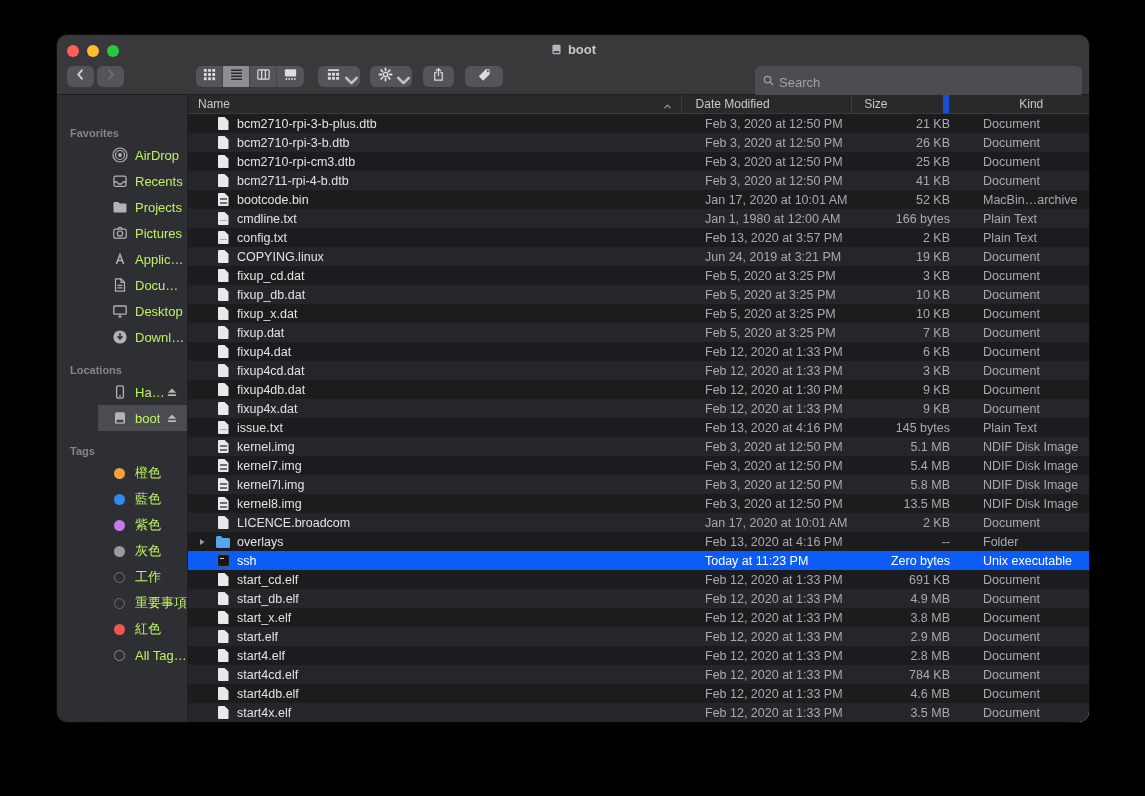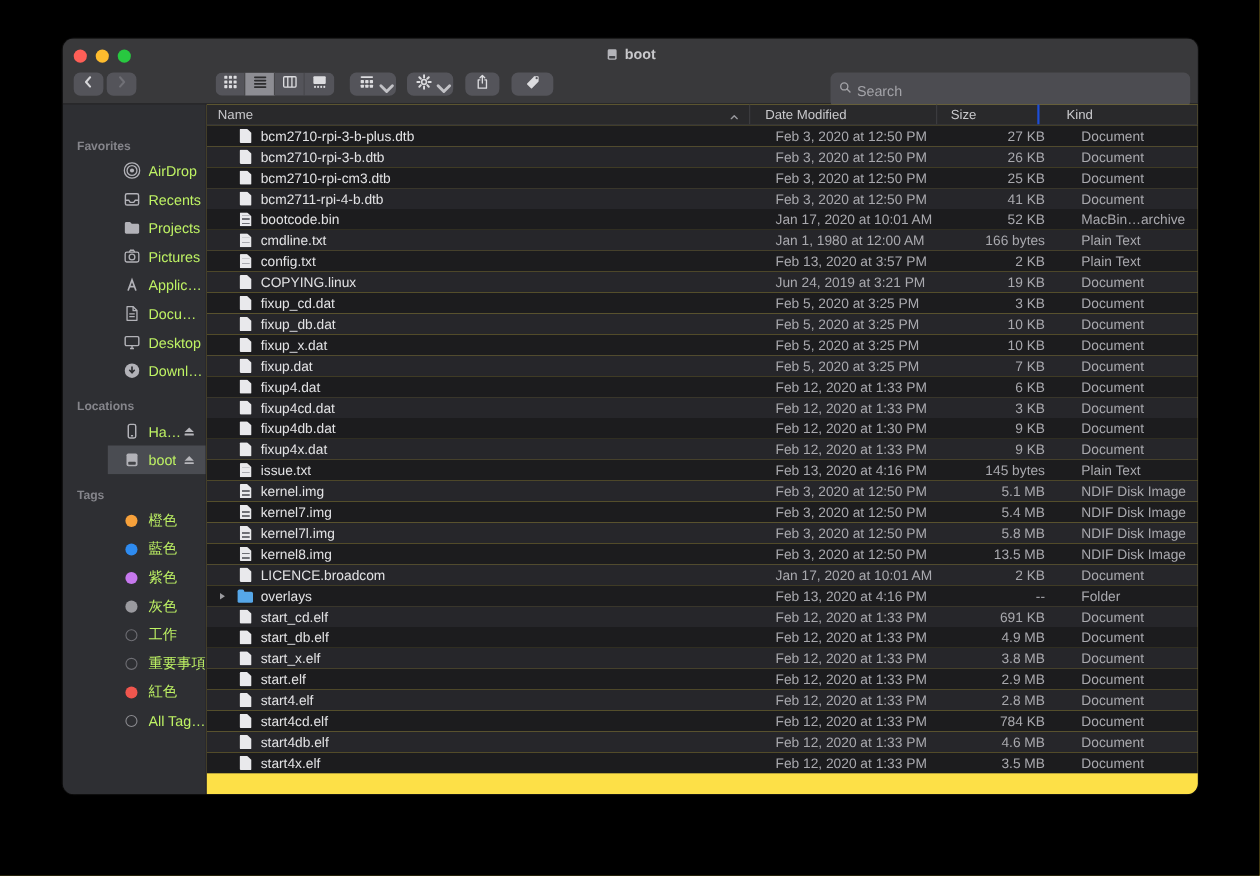--- a/index.html
+++ b/index.html
@@ -58,21 +58,21 @@
     box-shadow:inset 0 0 0 2px #2e2f33; }
 
   
   .content { position:absolute; top:60px; left:131px; right:0; bottom:0; background:#fde047; }
   .lhead { display:flex; height:19px; background:#29292b; border-bottom:1px solid #3a3a3d;
     font-size:12px; color:#c9c9cc; }
   .hcell { display:flex; align-items:center; height:100%; }
   .hcell.c-name { width:503px; padding-left:10px; }
   .hcell.c-date { width:174px; padding-left:14px; border-left:1px solid #3e3e41; }
   .hcell.c-size { width:93px;  padding-left:12px; border-left:1px solid #3e3e41; }
-  .hcell.c-kind { width:149px; padding-left:25px; border-left:2px solid #1d4ed8; }
+  .hcell.c-kind { width:149px; padding-left:25px; border-left:6px solid #1d4ed8;justify-content:center; }
   .sortcaret { margin-left:auto; margin-right:9px; width:9px; height:9px; color:#9a9a9f; }
   .rows .row { display:flex; height:19px; align-items:center; font-size:12.5px; }
   .rows .row:nth-child(odd) { background:#1c1c1e; }
   .rows .row:nth-child(even){ background:#26262a; }
   .rows .row.selected { background:#0b5cf7; }
   .cell { height:100%; display:flex; align-items:center; overflow:hidden; white-space:nowrap; }
   .c1 { width:503px; padding-left:8px; color:#e2e2e4;text-align:center; }
   .c2 { width:174px; padding-left:14px; color:#a9a9ae; }
   .c3 { width:93px; justify-content:flex-end; padding-right:8px; color:#a9a9ae; }
   .c4 { width:131px; padding-left:25px; color:#a9a9ae; }
@@ -374,21 +374,21 @@
     <div class="rows" id="rows">
         <div class="row">
           <div class="cell c1">
             <span class="disc"></span>
             <span class="fiwrap">
               <span class="fi-doc"></span>
             </span>
             <span class="fname">bcm2710-rpi-3-b-plus.dtb</span>
           </div>
           <div class="cell c2">Feb 3, 2020 at 12:50 PM</div>
-          <div class="cell c3">27 KB</div>
+          <div class="cell c3">21 KB</div>
           <div class="cell c4">Document</div>
         </div>
         <div class="row">
           <div class="cell c1">
             <span class="disc"></span>
             <span class="fiwrap">
               <span class="fi-doc"></span>
             </span>
             <span class="fname">bcm2710-rpi-3-b.dtb</span>
           </div>
@@ -645,20 +645,32 @@
             </span>
             <span class="fiwrap">
               <span class="fi-folder"></span>
             </span>
             <span class="fname">overlays</span>
           </div>
           <div class="cell c2">Feb 13, 2020 at 4:16 PM</div>
           <div class="cell c3">--</div>
           <div class="cell c4">Folder</div>
         </div>
+        <div class="row selected">
+          <div class="cell c1">
+            <span class="disc"></span>
+            <span class="fiwrap">
+              <span class="fi-exec"></span>
+            </span>
+            <span class="fname">ssh</span>
+          </div>
+          <div class="cell c2">Today at 11:23 PM</div>
+          <div class="cell c3">Zero bytes</div>
+          <div class="cell c4">Unix executable</div>
+        </div>
         <div class="row">
           <div class="cell c1">
             <span class="disc"></span>
             <span class="fiwrap">
               <span class="fi-doc"></span>
             </span>
             <span class="fname">start_cd.elf</span>
           </div>
           <div class="cell c2">Feb 12, 2020 at 1:33 PM</div>
           <div class="cell c3">691 KB</div>

